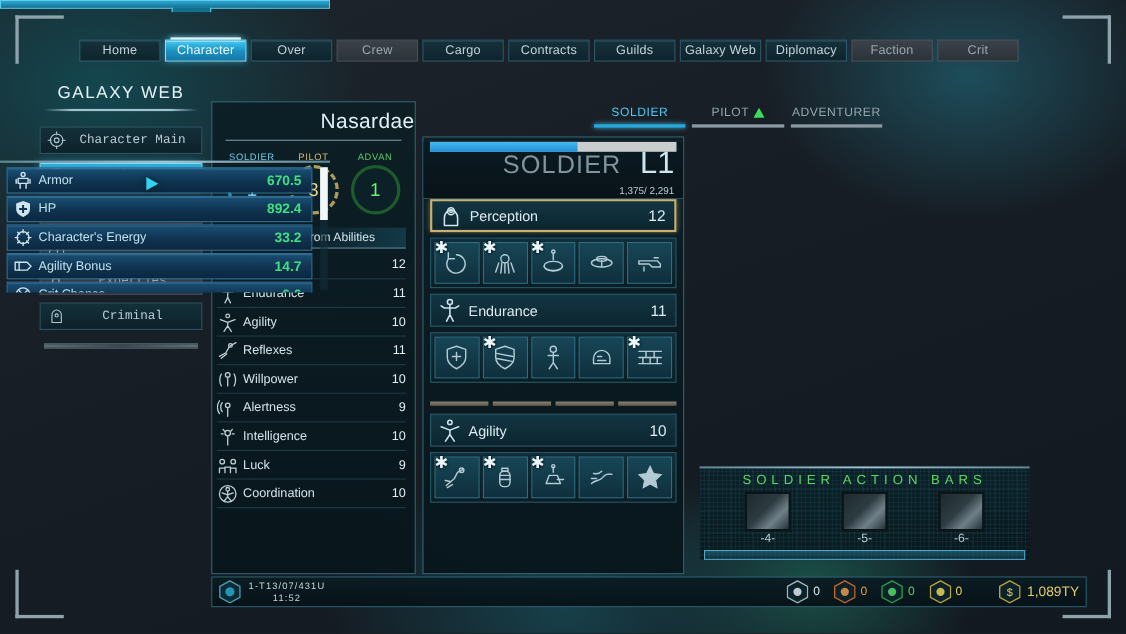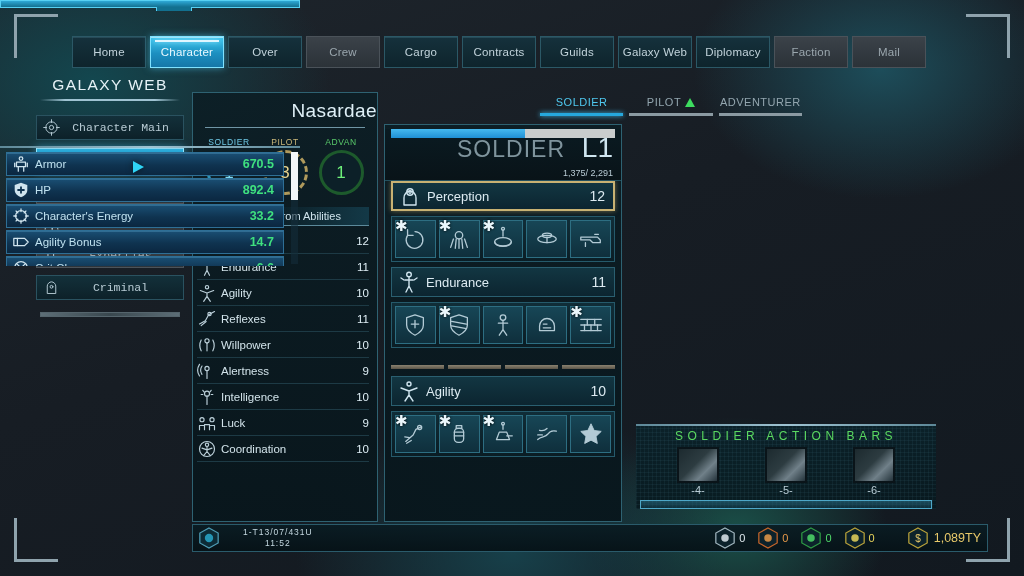--- a/index.html
+++ b/index.html
@@ -37,21 +37,21 @@
   .fc-br { bottom: 14px; right: 14px; }
   .fc-br i:nth-child(1){ bottom:0; right:0; width:44px; height:3px; }
   .fc-br i:nth-child(2){ bottom:0; right:0; width:3px; height:44px; }
 
   
   .navbar {
     position: absolute; top: 36px; left: 72px; right: 36px; height: 24px;
     display: flex; gap: 4px;
   }
   .nav-tab {
-    flex: 0 0 auto; height: 32px; min-width: 74px;
+    flex: 0 0 auto; height: 20px; min-width: 74px;
     display: flex; align-items: center; justify-content: center;
     font-size: 11.5px; color: #c2d3db; letter-spacing: .2px;
     background: linear-gradient(180deg, #15313c 0%, #0e242c 100%);
     border: 1px solid #2b5866;
     box-shadow: inset 0 1px 0 rgba(120,190,210,.18);
   }
   .nav-tab.dim {
     background: linear-gradient(180deg, #3b4249 0%, #2b3238 100%);
     border: 1px solid #4a5259; color: #9aa6ad;
     box-shadow: none;
@@ -271,21 +271,21 @@
     border: 1px solid #4ea7c8;
   }
 
   
   .statusbar {
     position: absolute; left: 192px; right: 36px; bottom: 24px; height: 28px;
     background: linear-gradient(180deg, rgba(10,28,35,.95), rgba(6,18,23,.95));
     border: 1px solid #2a5b6b;
     display: flex; align-items: center;
   }
-  .sb-date { display: flex; align-items: flex-start; gap: 24px; padding-left: 6px; }
+  .sb-date { display: flex; align-items: flex-start; gap: 7px; padding-left: 6px; }
   .hexico { width: 20px; height: 22px; }
   .hexico svg { width:100%;height:100%; display:block; }
   .sb-date-txt { text-align: center; color: #c5d8e0; font-size: 8.5px; line-height: 11px; letter-spacing: 1px; }
   .sb-spacer { flex: 1; }
   .cur-group { display: flex; align-items: center; gap: 13px; padding-right: 6px; }
   .cur { display: flex; align-items: center; gap: 4px; }
   .cur-val { font-size: 11px; }
   .cur-ty { margin-left: 20px; display:flex; align-items:center; gap:6px; }
   .cur-ty .cur-val { font-size: 12.5px; color: #e8c96a; }
 
@@ -321,21 +321,21 @@
       <div class="nav-tab">Home</div>
       <div class="nav-tab active">Character</div>
       <div class="nav-tab">Over</div>
       <div class="nav-tab dim">Crew</div>
       <div class="nav-tab">Cargo</div>
       <div class="nav-tab">Contracts</div>
       <div class="nav-tab">Guilds</div>
       <div class="nav-tab">Galaxy Web</div>
       <div class="nav-tab">Diplomacy</div>
       <div class="nav-tab dim">Faction</div>
-      <div class="nav-tab dim">Mail</div>
+      <div class="nav-tab dim">Crit</div>
     </div>
 
   <div class="sidebar">
     <div class="sidebar-title">GALAXY WEB</div>
     <div class="sidebar-rule"></div>
     <div id="sidebar-items">
         <div class="side-item">
           <span class="side-ico">
             <svg viewBox="0 0 24 24">
               <circle cx="12" cy="12" r="8" stroke="#cfe4ee" stroke-width="1.4" fill="none" stroke-linecap="round" stroke-linejoin="round"></circle>

